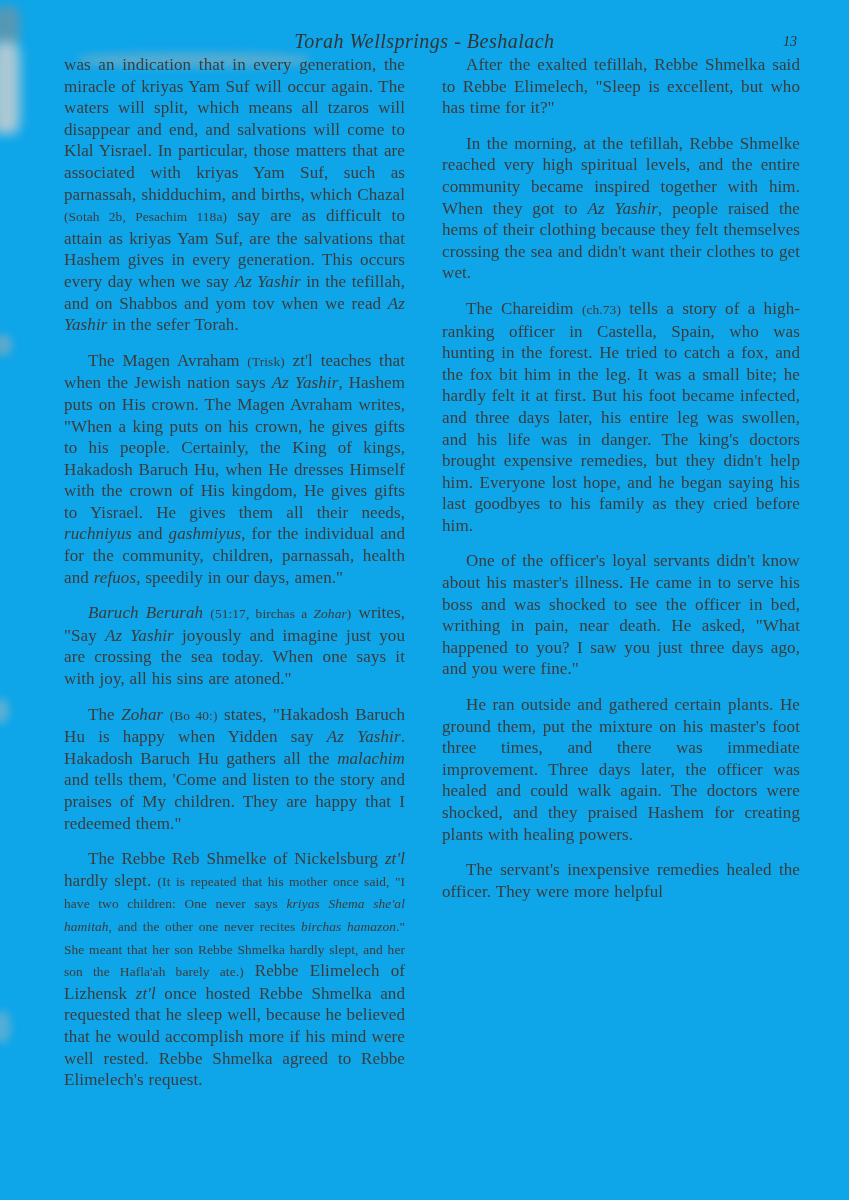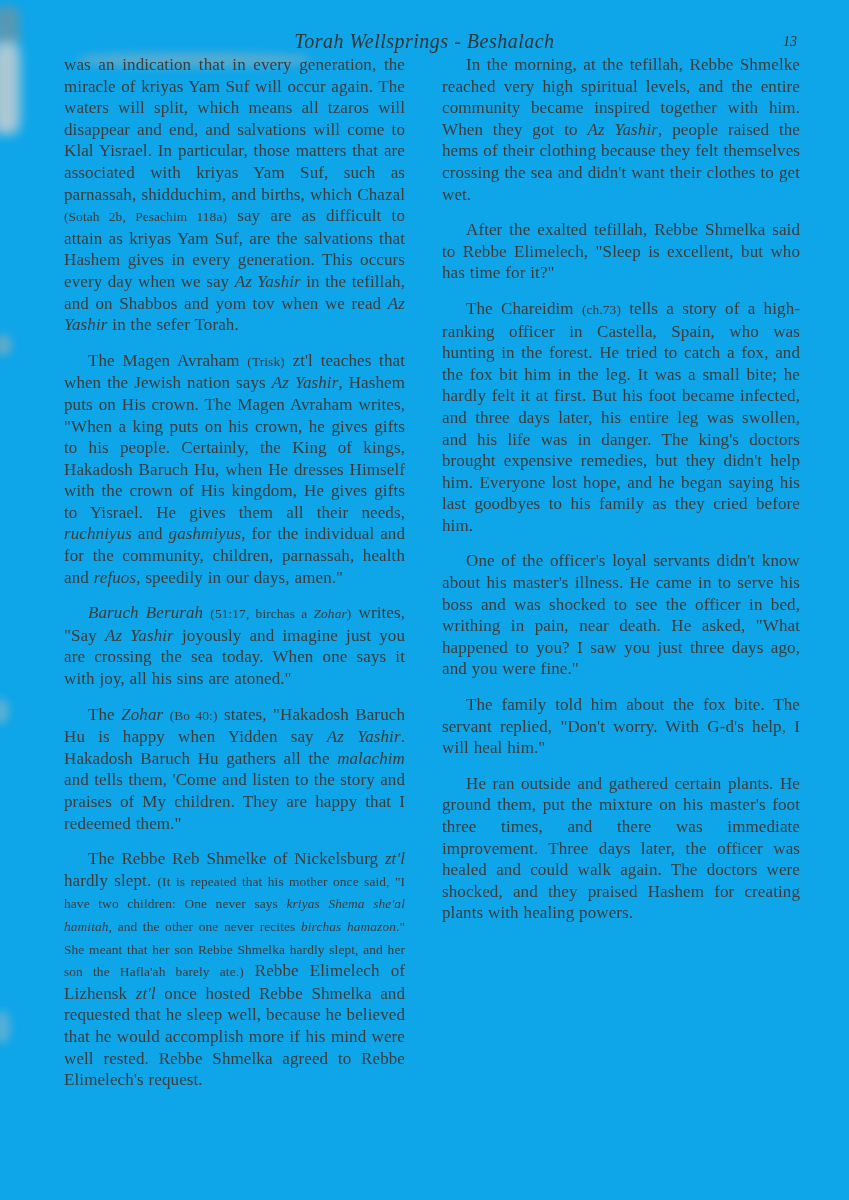--- a/index.html
+++ b/index.html
@@ -82,22 +82,22 @@
 
   <div class="columns">
     <div class="col col-left">
         <p class="para"><span>was an indication that in every generation, the miracle of kriyas Yam Suf will occur again. The waters will split, which means all tzaros will disappear and end, and salvations will come to Klal Yisrael. In particular, those matters that are associated with kriyas Yam Suf, such as parnassah, shidduchim, and births, which Chazal </span><span class="sm">(Sotah 2b, Pesachim 118a)</span><span> say are as difficult to attain as kriyas Yam Suf, are the salvations that Hashem gives in every generation. This occurs every day when we say </span><span class="it">Az Yashir</span><span> in the tefillah, and on Shabbos and yom tov when we read </span><span class="it">Az Yashir</span><span> in the sefer Torah.</span></p>
         <p class="para indent"><span>The Magen Avraham </span><span class="sm">(Trisk)</span><span> zt'l teaches that when the Jewish nation says </span><span class="it">Az Yashir</span><span>, Hashem puts on His crown. The Magen Avraham writes, "When a king puts on his crown, he gives gifts to his people. Certainly, the King of kings, Hakadosh Baruch Hu, when He dresses Himself with the crown of His kingdom, He gives gifts to Yisrael. He gives them all their needs, </span><span class="it">ruchniyus</span><span> and </span><span class="it">gashmiyus</span><span>, for the individual and for the community, children, parnassah, health and </span><span class="it">refuos</span><span>, speedily in our days, amen."</span></p>
         <p class="para indent"><span class="it">Baruch Berurah</span><span> </span><span class="sm">(51:17, birchas a </span><span class="sm it">Zohar</span><span class="sm">)</span><span> writes, "Say </span><span class="it">Az Yashir</span><span> joyously and imagine just you are crossing the sea today. When one says it with joy, all his sins are atoned."</span></p>
         <p class="para indent"><span>The </span><span class="it">Zohar</span><span> </span><span class="sm">(Bo 40:)</span><span> states, "Hakadosh Baruch Hu is happy when Yidden say </span><span class="it">Az Yashir</span><span>. Hakadosh Baruch Hu gathers all the </span><span class="it">malachim</span><span> and tells them, 'Come and listen to the story and praises of My children. They are happy that I redeemed them."</span></p>
         <p class="para indent"><span>The Rebbe Reb Shmelke of Nickelsburg </span><span class="it">zt'l</span><span> hardly slept. </span><span class="sm">(It is repeated that his mother once said, "I have two children: One never says </span><span class="sm it">kriyas Shema she'al hamitah</span><span class="sm">, and the other one never recites </span><span class="sm it">birchas hamazon</span><span class="sm">." She meant that her son Rebbe Shmelka hardly slept, and her son the Hafla'ah barely ate.)</span><span> Rebbe Elimelech of Lizhensk </span><span class="it">zt'l</span><span> once hosted Rebbe Shmelka and requested that he sleep well, because he believed that he would accomplish more if his mind were well rested. Rebbe Shmelka agreed to Rebbe Elimelech's request.</span></p>
       </div>
     <div class="col col-right">
+        <p class="para indent"><span>After the exalted tefillah, Rebbe Shmelka said to Rebbe Elimelech, "Sleep is excellent, but who has time for it?"</span></p>
         <p class="para indent"><span>In the morning, at the tefillah, Rebbe Shmelke reached very high spiritual levels, and the entire community became inspired together with him. When they got to </span><span class="it">Az Yashir</span><span>, people raised the hems of their clothing because they felt themselves crossing the sea and didn't want their clothes to get wet.</span></p>
-        <p class="para indent"><span>After the exalted tefillah, Rebbe Shmelka said to Rebbe Elimelech, "Sleep is excellent, but who has time for it?"</span></p>
         <p class="para indent"><span>The Chareidim </span><span class="sm">(ch.73)</span><span> tells a story of a high-ranking officer in Castella, Spain, who was hunting in the forest. He tried to catch a fox, and the fox bit him in the leg. It was a small bite; he hardly felt it at first. But his foot became infected, and three days later, his entire leg was swollen, and his life was in danger. The king's doctors brought expensive remedies, but they didn't help him. Everyone lost hope, and he began saying his last goodbyes to his family as they cried before him.</span></p>
         <p class="para indent"><span>One of the officer's loyal servants didn't know about his master's illness. He came in to serve his boss and was shocked to see the officer in bed, writhing in pain, near death. He asked, "What happened to you? I saw you just three days ago, and you were fine."</span></p>
-        <p class="para indent"><span>The family told him about the fox bite. The servant replied, "Don't worry. With G-d's help, I will heal him."</span></p>
         <p class="para indent"><span>He ran outside and gathered certain plants. He ground them, put the mixture on his master's foot three times, and there was immediate improvement. Three days later, the officer was healed and could walk again. The doctors were shocked, and they praised Hashem for creating plants with healing powers.</span></p>
+        <p class="para indent"><span>The servant's inexpensive remedies healed the officer. They were more helpful</span></p>
       </div>
   </div>
 
 </div>
 
 </body></html>

